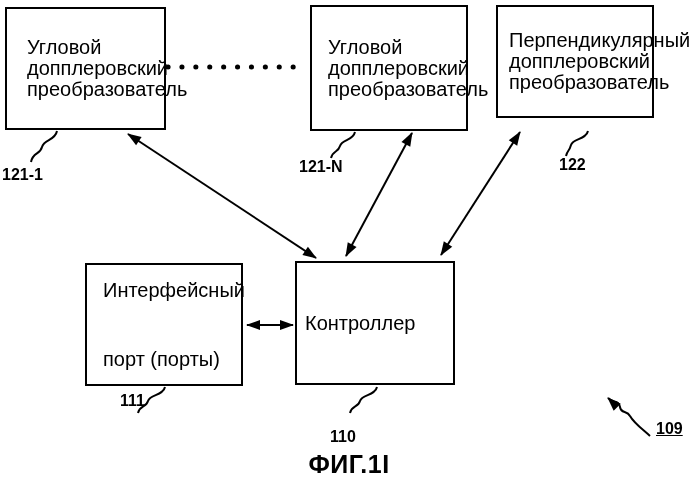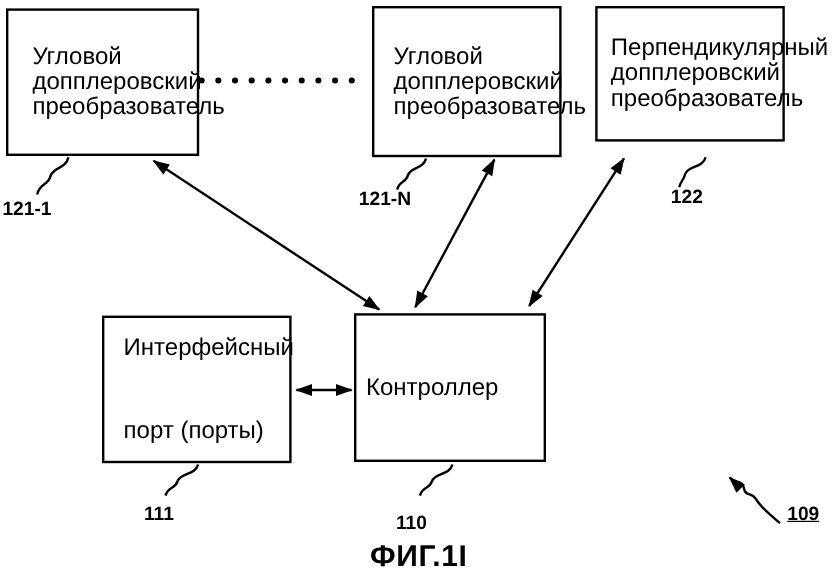--- a/index.html
+++ b/index.html
@@ -40,21 +40,21 @@
   .b5 { left: 295px; top: 261px; width: 160px; height: 124px; padding-left: 8px; }
   .ref {
     position: absolute;
     font-size: 16px;
     font-weight: 600;
     white-space: nowrap;
   }
   .r1211 { left: 2px;   top: 166px; }
   .r121n { left: 299px; top: 158px; }
   .r122  { left: 539px; top: 156px; margin-left: 20px; }
-  .r111  { left: 120px; top: 420px; }
+  .r111  { left: 120px; top: 392px; }
   .r110  { left: 330px; top: 428px; }
   .r109  { left: 656px; top: 420px; text-decoration: underline; }
   .caption {
     position: absolute;
     left: 284px; top: 450px;
     width: 130px;
     text-align: center;
     font-size: 25px;
     font-weight: 600;
     letter-spacing: 0.5px;

